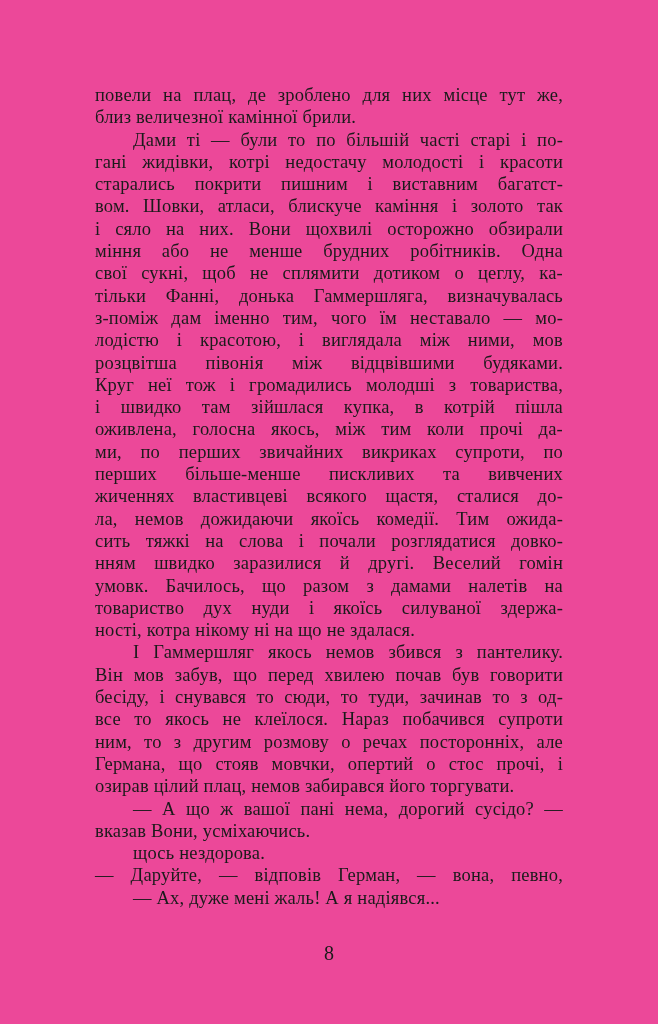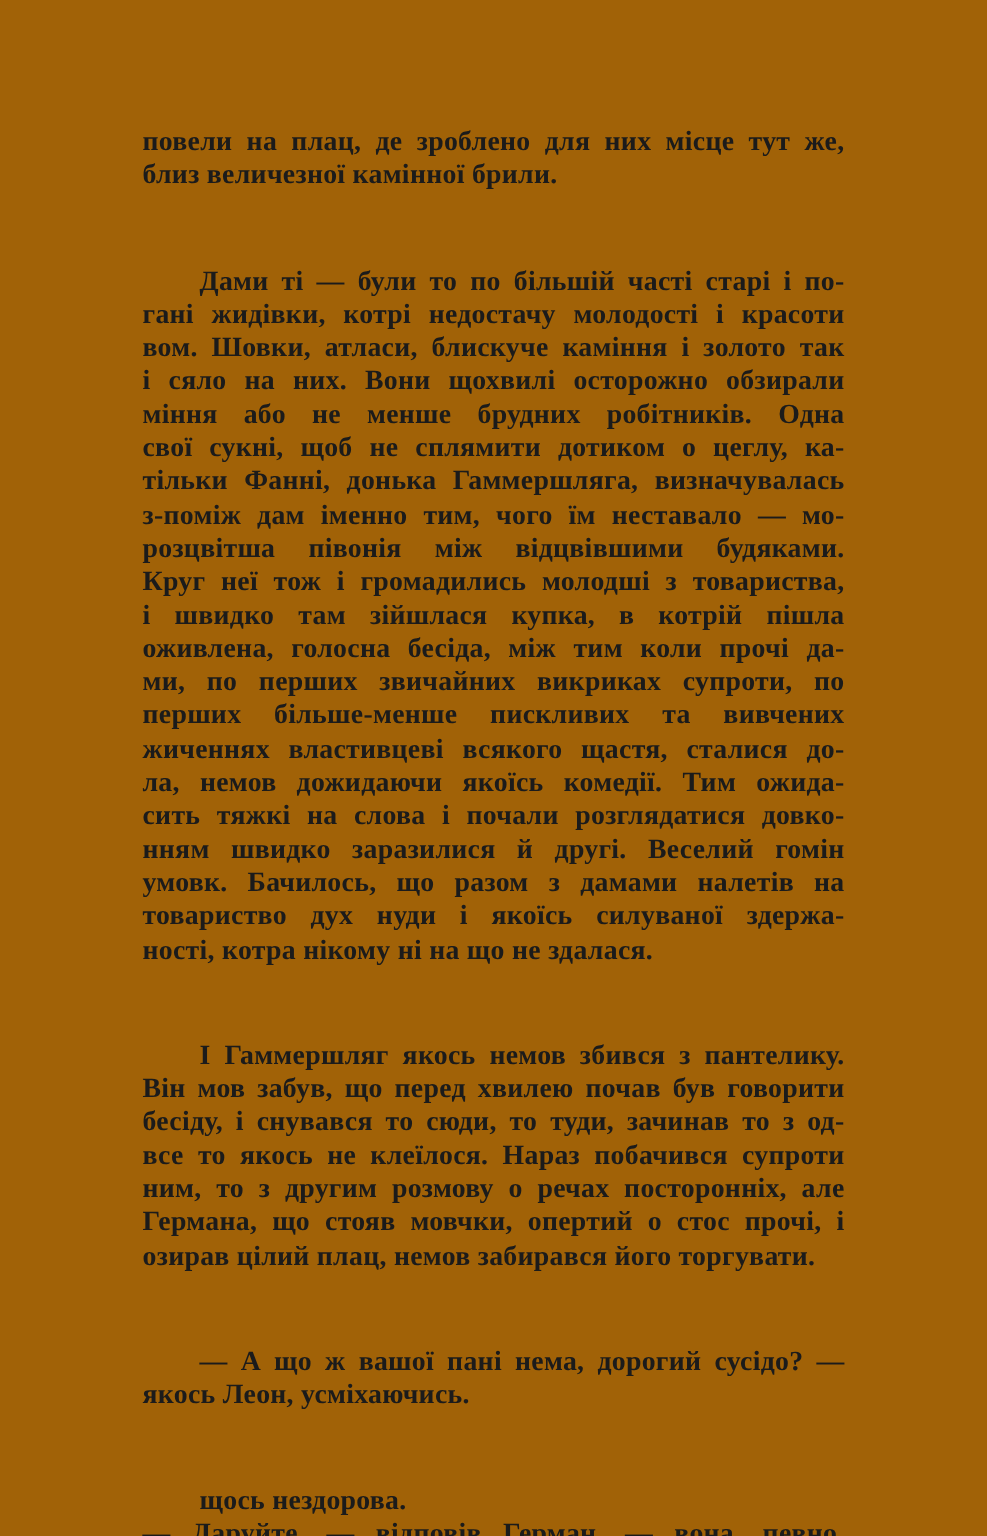--- a/index.html
+++ b/index.html
@@ -9,42 +9,40 @@
   body {
     width: 658px;
     height: 1024px;
     overflow: hidden;
     font-family: "Liberation Serif", "DejaVu Serif", serif;
   }
   .page {
     position: relative;
     width: 658px;
     height: 1024px;
-    background: #a16207;
+    background: #ec4899;
     color: #1b1b1b;
     padding: 84px 95px 0 95px;
-    font-weight: bold;
   }
   .text-block {
     width: 468px;
   }
   .paragraph { margin: 0; }
   .line {
     font-size: 18.5px;
     line-height: 22.3px;
     letter-spacing: 0.2px;
     text-align: justify;
     text-align-last: justify;
   }
   .line.last {
     text-align-last: left;
   }
   .paragraph.indent .line:first-child {
     text-indent: 38px;
-    margin-top: 48px;
   }
   .page-number {
     margin-top: 32px;
     text-align: center;
     font-size: 20px;
     line-height: 24px;
     color: #1b1b1b;
   }
 </style>
 </head>
@@ -52,30 +50,32 @@
 
 <div class="page">
   <div class="text-block">
       <div class="paragraph">
         <div class="line">повели на плац, де зроблено для них місце тут же,</div>
         <div class="line last">близ величезної камінної брили.</div>
       </div>
       <div class="paragraph indent">
         <div class="line">Дами ті — були то по більшій часті старі і по-</div>
         <div class="line">гані жидівки, котрі недостачу молодості і красоти</div>
+        <div class="line">старались покрити пишним і виставним багатст-</div>
         <div class="line">вом. Шовки, атласи, блискуче каміння і золото так</div>
         <div class="line">і сяло на них. Вони щохвилі осторожно обзирали</div>
         <div class="line">міння або не менше брудних робітників. Одна</div>
         <div class="line">свої сукні, щоб не сплямити дотиком о цеглу, ка-</div>
         <div class="line">тільки Фанні, донька Гаммершляга, визначувалась</div>
         <div class="line">з-поміж дам іменно тим, чого їм неставало — мо-</div>
+        <div class="line">лодістю і красотою, і виглядала між ними, мов</div>
         <div class="line">розцвітша півонія між відцвівшими будяками.</div>
         <div class="line">Круг неї тож і громадились молодші з товариства,</div>
         <div class="line">і швидко там зійшлася купка, в котрій пішла</div>
-        <div class="line">оживлена, голосна бесіда, між тим коли прочі да-</div>
+        <div class="line">оживлена, голосна якось, між тим коли прочі да-</div>
         <div class="line">ми, по перших звичайних викриках супроти, по</div>
         <div class="line">перших більше-менше пискливих та вивчених</div>
         <div class="line">жиченнях властивцеві всякого щастя, сталися до-</div>
         <div class="line">ла, немов дожидаючи якоїсь комедії. Тим ожида-</div>
         <div class="line">сить тяжкі на слова і почали розглядатися довко-</div>
         <div class="line">нням швидко заразилися й другі. Веселий гомін</div>
         <div class="line">умовк. Бачилось, що разом з дамами налетів на</div>
         <div class="line">товариство дух нуди і якоїсь силуваної здержа-</div>
         <div class="line last">ності, котра нікому ні на що не здалася.</div>
       </div>
@@ -83,21 +83,21 @@
         <div class="line">І Гаммершляг якось немов збився з пантелику.</div>
         <div class="line">Він мов забув, що перед хвилею почав був говорити</div>
         <div class="line">бесіду, і снувався то сюди, то туди, зачинав то з од-</div>
         <div class="line">все то якось не клеїлося. Нараз побачився супроти</div>
         <div class="line">ним, то з другим розмову о речах посторонніх, але</div>
         <div class="line">Германа, що стояв мовчки, опертий о стос прочі, і</div>
         <div class="line last">озирав цілий плац, немов забирався його торгувати.</div>
       </div>
       <div class="paragraph indent">
         <div class="line">— А що ж вашої пані нема, дорогий сусідо? —</div>
-        <div class="line last">якось Леон, усміхаючись.</div>
+        <div class="line last">вказав Вони, усміхаючись.</div>
       </div>
       <div class="paragraph indent">
         <div class="line last">щось нездорова.</div>
         <div class="line">— Даруйте, — відповів Герман, — вона, певно,</div>
       </div>
       <div class="paragraph indent">
         <div class="line last">— Ах, дуже мені жаль! А я надіявся...</div>
       </div>
     </div>
   <div class="page-number">8</div>

